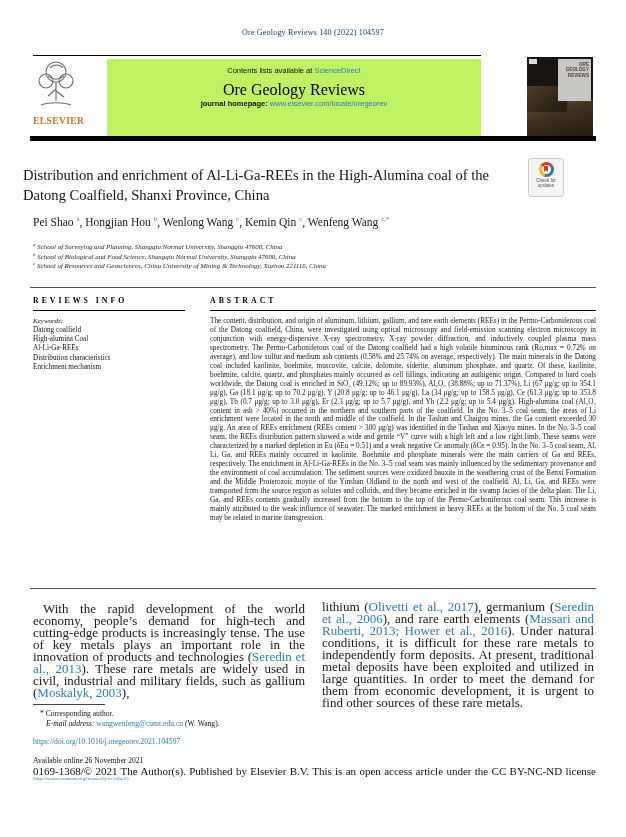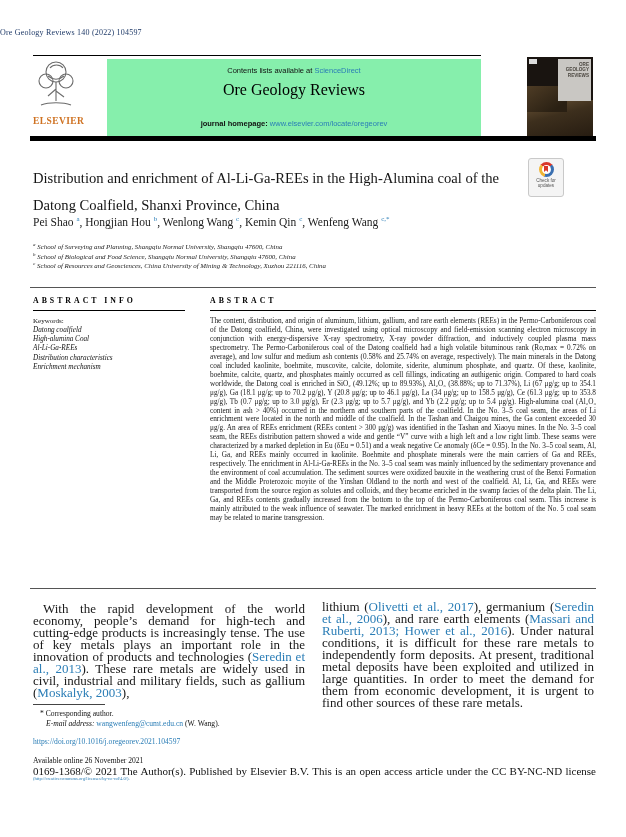--- a/index.html
+++ b/index.html
@@ -2,59 +2,59 @@
 <html><head>
 <meta charset="utf-8">
 <style>
   html,body{margin:0;padding:0;background:#fff;}
   .page{position:relative;width:626px;height:837px;background:#fff;overflow:hidden;
         font-family:"Liberation Serif","DejaVu Serif",serif;color:#111;}
   .sans{font-family:"Liberation Sans","DejaVu Sans",sans-serif;}
   .link{color:#2a7db6;}
   .abs{position:absolute;}
   
-  .cite{top:28px;left:0;width:626px;font-size:8px;color:#1f3a68;letter-spacing:.2px;}
+  .cite{top:28px;left:0;width:626px;text-align:center;font-size:8px;color:#1f3a68;letter-spacing:.2px;}
   .hr-thin{top:55px;left:33px;width:448px;height:1px;background:#000;}
   .logo-box{top:59px;left:33px;width:70px;height:77px;}
   .logo-box .word{font-size:9.5px;font-weight:bold;color:#cf7222;letter-spacing:.4px;margin-top:1px;}
-  .banner{top:59px;left:107px;width:374px;height:77px;background:#86efac;text-align:center;}
+  .banner{top:59px;left:107px;width:374px;height:77px;background:#bef264;text-align:center;}
   .banner .l1{font-size:7.5px;margin-top:7px;}
   .banner .jname{font-size:16px;margin-top:6px;color:#000;}
-  .banner .l3{font-size:7.5px;margin-top:20px;font-weight:bold;}
+  .banner .l3{font-size:7.5px;margin-top:0;font-weight:bold;}
   .cover{top:57px;left:527px;width:66px;height:83px;background:#191410;overflow:hidden;}
   .cover .panel{position:absolute;right:2px;top:2px;width:33px;height:42px;background:#c9c7c3;
                 font-size:4.6px;font-weight:bold;color:#4a463f;text-align:right;padding:3px 2px 0 0;box-sizing:border-box;line-height:5.4px;}
   .cover .rock1{position:absolute;left:0;bottom:0;width:66px;height:40px;
                 background:linear-gradient(165deg,#6b5436 0%,#3d2f1d 40%,#241a10 100%);}
   .cover .rock2{position:absolute;left:0;bottom:28px;width:40px;height:26px;
                 background:linear-gradient(145deg,#4e3c25 0%,#2a2013 80%);}
   .cover .tag{position:absolute;left:2px;top:2px;width:8px;height:5px;background:#ddd;}
   .bar-thick{top:136px;left:30px;width:566px;height:5px;background:#000;}
   
-  .title{top:165px;left:33px;width:492px;font-size:14.6px;line-height:27px;color:#141414;}
+  .title{top:165px;left:23px;width:492px;font-size:14.6px;line-height:20px;color:#141414;}
   .badge{top:158px;left:528px;width:34px;height:37px;border:1px solid #c9c9c9;border-radius:3px;
          background:#f4f4f4;text-align:center;cursor:pointer;}
   .badge .ring{width:15px;height:15px;border-radius:50%;margin:3px auto 1px;
                background:conic-gradient(#d9372a 0 14%,#3a6fb0 14% 55%,#f1b434 55% 86%,#d9372a 86% 100%);
                position:relative;}
   .badge .ring .inner{position:absolute;left:3px;top:3px;width:9px;height:9px;border-radius:50%;background:#fff;}
   .badge .ring .bm{position:absolute;left:5.5px;top:4px;width:4px;height:6px;background:#d9372a;
                    clip-path:polygon(0 0,100% 0,100% 100%,50% 70%,0 100%);}
   .badge .cap{font-size:4.6px;line-height:5px;color:#555;}
   .authors{top:216px;left:33px;width:520px;font-size:11.5px;color:#1a1a1a;}
   .authors sup{color:#2a7db6;font-size:7px;}
   .affils{top:242px;left:33px;width:540px;font-size:6.9px;font-style:italic;line-height:9.6px;color:#222;}
   .affils sup{font-size:5px;}
   
   .rule-a{top:287px;left:30px;width:566px;height:1px;background:#555;}
   .head-caps{font-size:7.8px;font-weight:bold;letter-spacing:3px;color:#000;}
   .info-head{top:296px;left:33px;}
   .info-rule{top:310px;left:33px;width:152px;height:1px;background:#000;}
-  .kw-label{top:317px;left:33px;font-size:7px;}
-  .kw-list{top:326px;left:33px;width:160px;font-size:7.2px;line-height:9.2px;font-style:italic;}
+  .kw-label{top:317px;left:33px;font-size:7px;font-style:italic;}
+  .kw-list{top:326px;left:33px;width:160px;font-size:7.2px;line-height:9.2px;}
   .abs-head{top:296px;left:210px;}
   .abs-rule{top:310px;left:210px;width:386px;height:1px;background:#000;}
   .abs-text{top:317px;left:210px;width:386px;font-size:7.25px;line-height:8.95px;text-align:justify;color:#191919;}
   .rule-b{top:588px;left:30px;width:566px;height:1px;background:#555;}
   
   .col1{top:603px;left:33px;width:272px;}
   .col2{top:601px;left:322px;width:272px;}
   .sec-head{font-size:9.2px;font-weight:bold;margin:0 0 11px 0;}
   .body-p{font-size:13px;line-height:12px;text-align:justify;color:#191919;}
   .indent{text-indent:10px;}
@@ -126,21 +126,21 @@
   <div class="abs authors"><span>Pei Shao <sup>a</sup></span>, <span>Hongjian Hou <sup>b</sup></span>, <span>Wenlong Wang <sup>c</sup></span>, <span>Kemin Qin <sup>c</sup></span>, <span>Wenfeng Wang <sup>c,*</sup></span></div>
 
   <div class="abs affils">
       <div><sup>a</sup> School of Surveying and Planning, Shangqiu Normal University, Shangqiu 47600, China</div>
       <div><sup>b</sup> School of Biological and Food Science, Shangqiu Normal University, Shangqiu 47600, China</div>
       <div><sup>c</sup> School of Resources and Geosciences, China University of Mining &amp; Technology, Xuzhou 221116, China</div>
     </div>
 
   <div class="abs rule-a"></div>
 
-  <div class="abs head-caps info-head">ABSTRACT INFO</div>
+  <div class="abs head-caps info-head">REVIEWS INFO</div>
   <div class="abs info-rule"></div>
   <div class="abs kw-label">Keywords:</div>
   <div class="abs kw-list">
       <div>Datong coalfield</div>
       <div>High-alumina Coal</div>
       <div>Al-Li-Ga-REEs</div>
       <div>Distribution characteristics</div>
       <div>Enrichment mechanism</div>
     </div>
 

